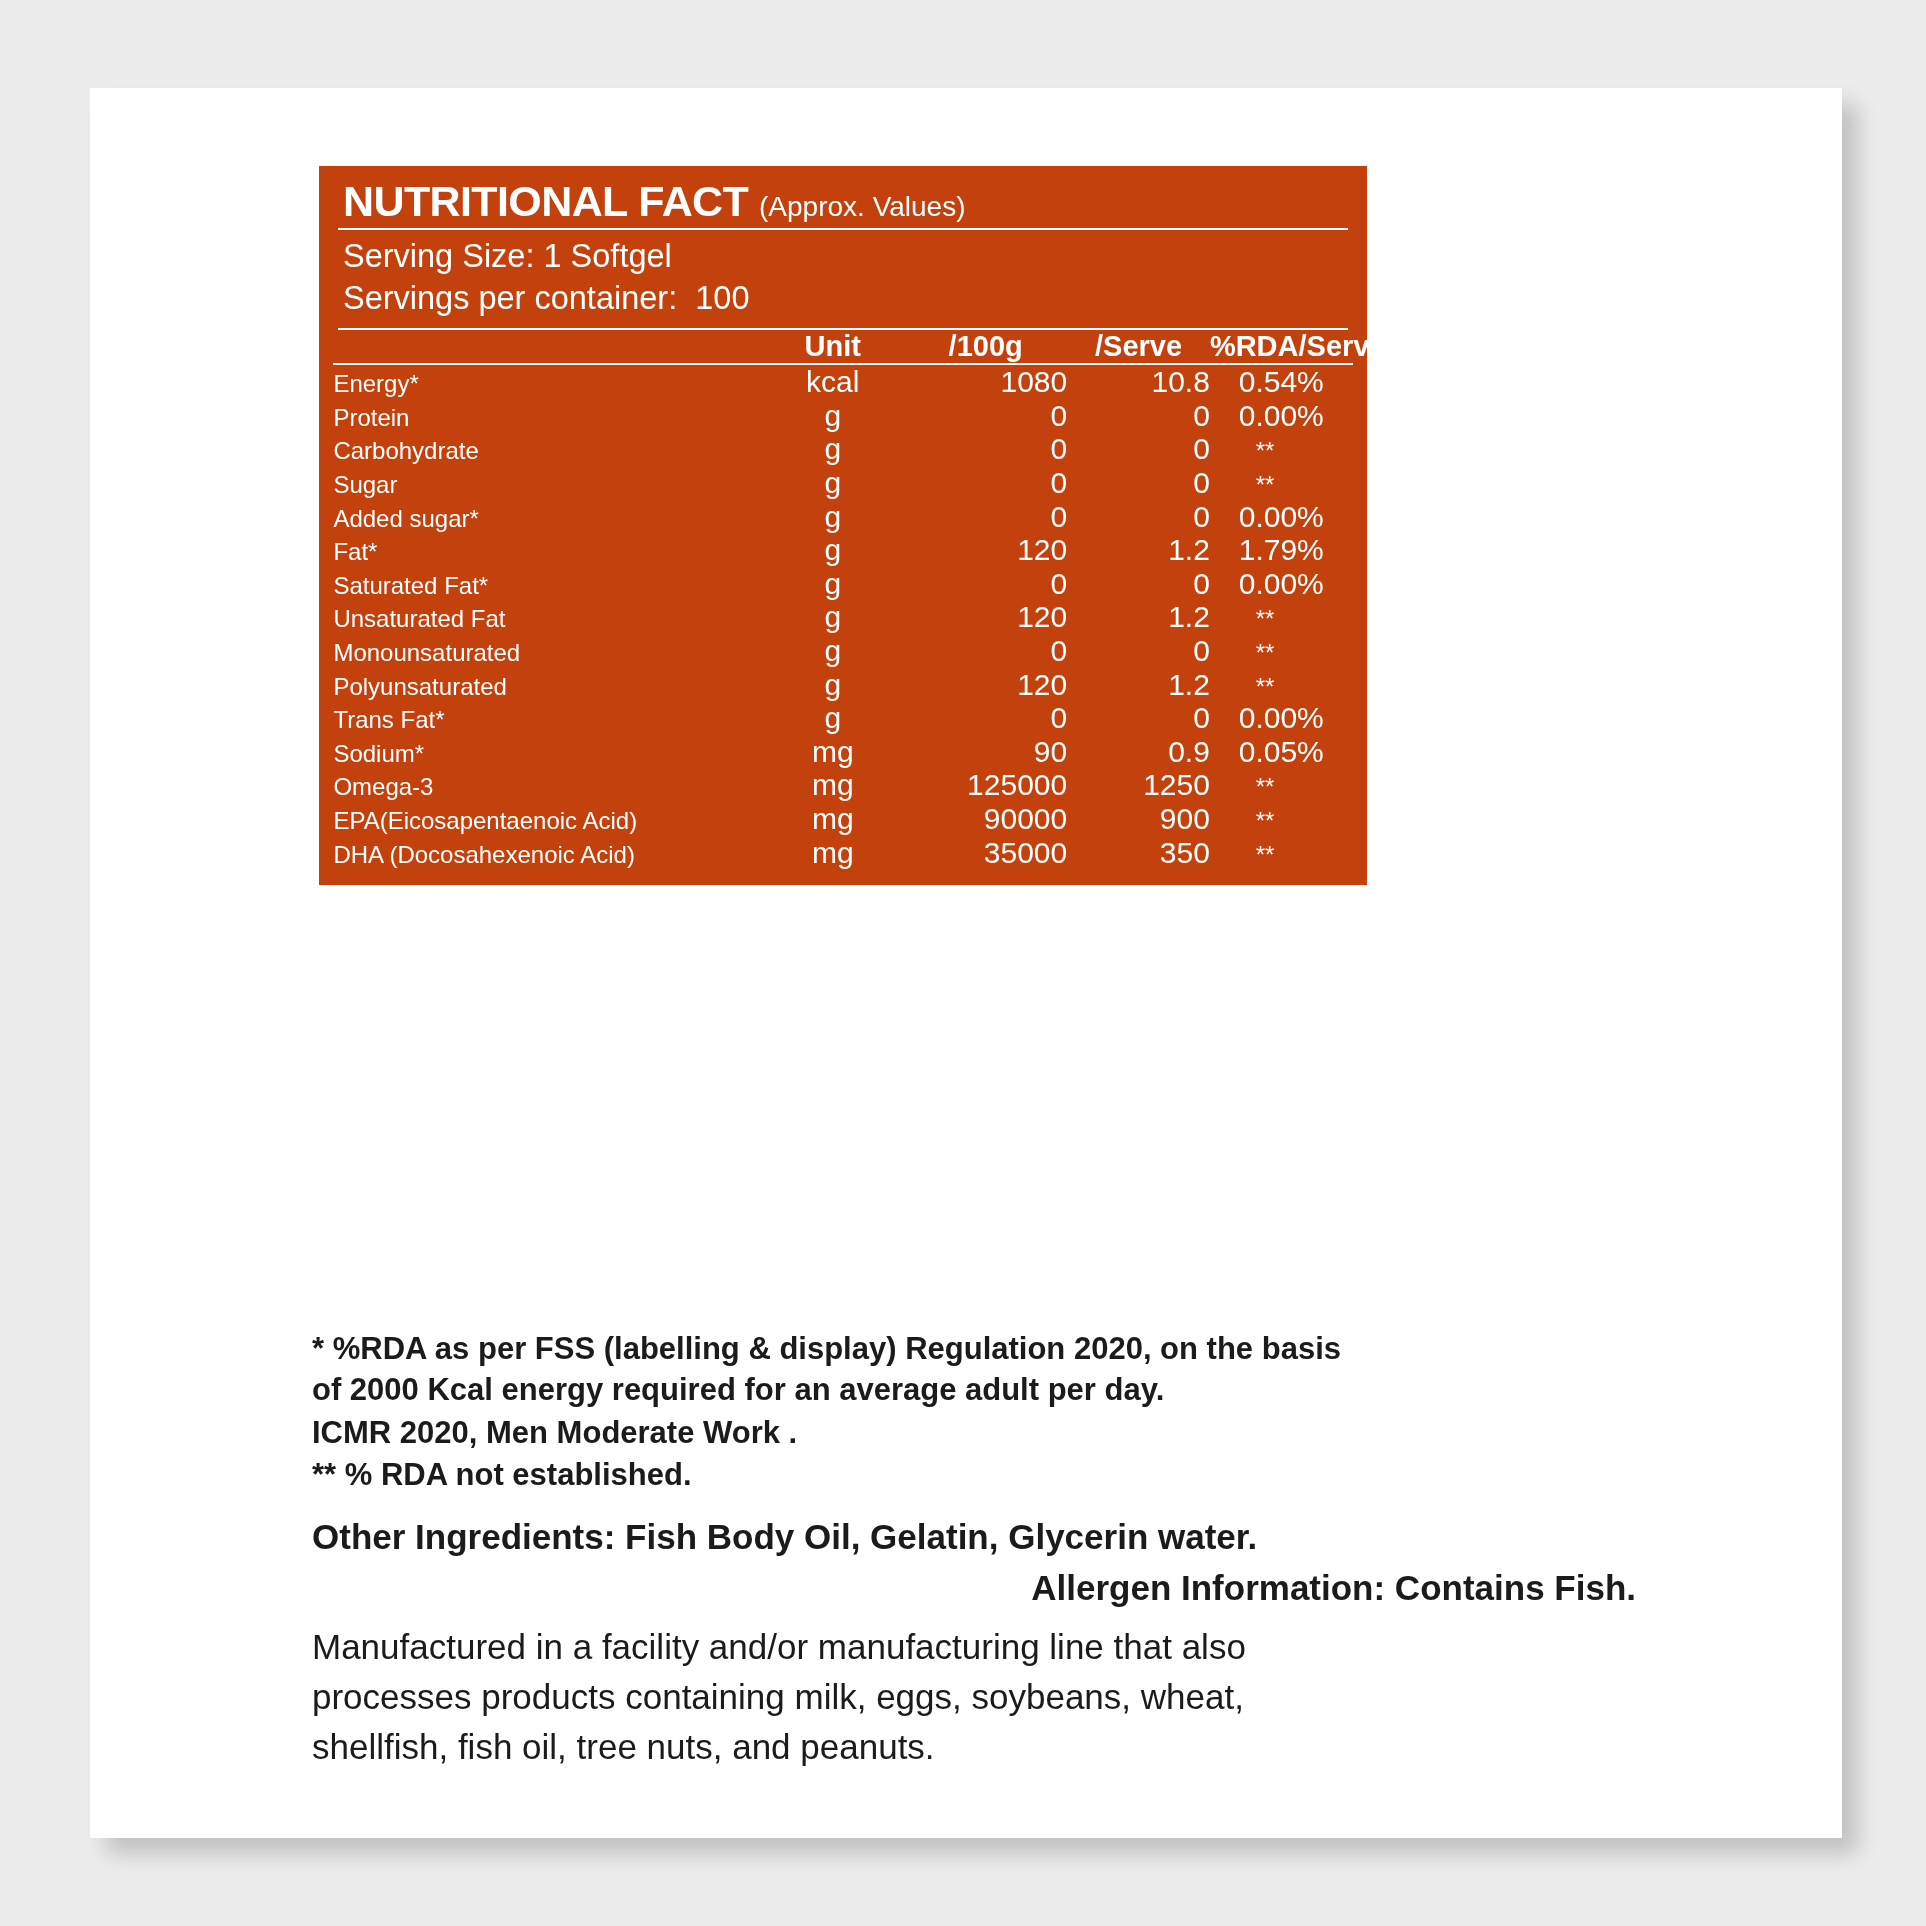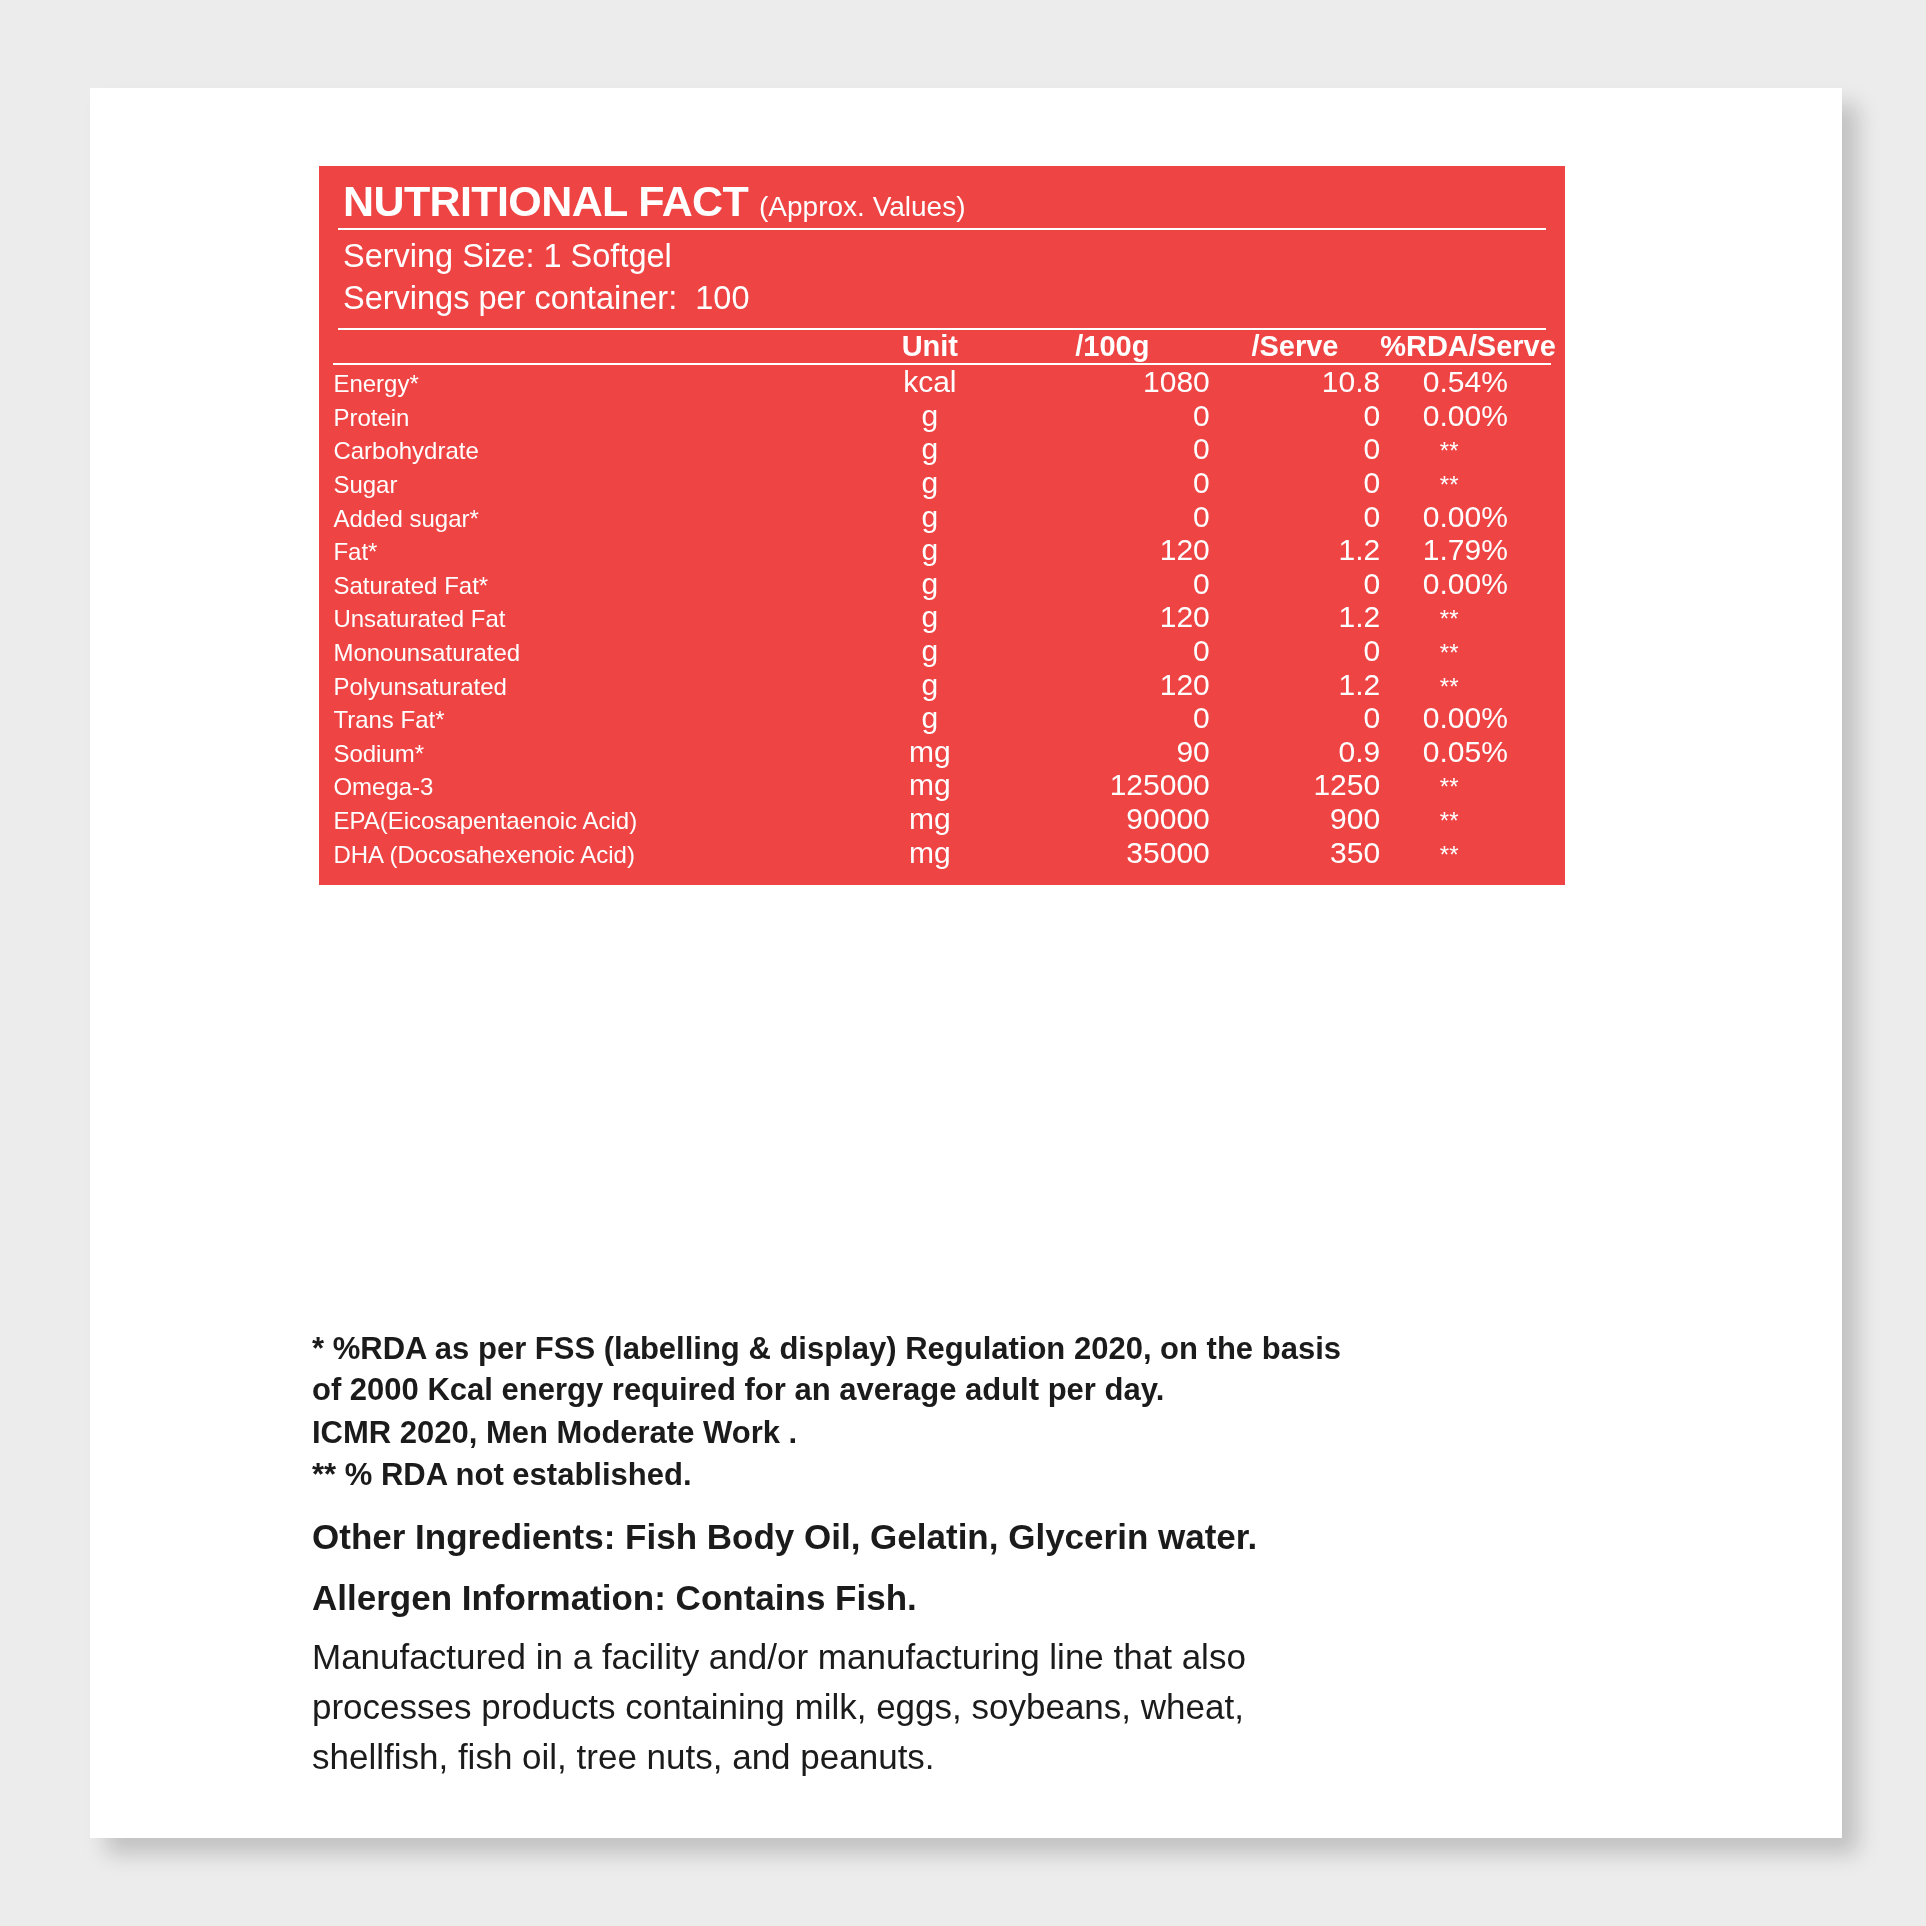--- a/index.html
+++ b/index.html
@@ -20,22 +20,22 @@
     width: 1752px;
     height: 1750px;
     background: #ffffff;
     box-shadow: 15.6px 15.6px 20.5px rgba(0,0,0,0.18);
   }
   
   .panel {
     position: absolute;
     left: 229px;
     top: 78px;
-    width: 1246px;
-    background: #ef4444;
+    width: 1048px;
+    background: #c2410c;
     color: #ffffff;
     padding: 13.2px 0 15.6px 0;
     box-sizing: border-box;
   }
   .panel-inner { padding: 0 14.4px; }
 
   .title-row {
     display: flex;
     align-items: baseline;
     padding: 0 0 3.6px 9.6px;
@@ -122,21 +122,22 @@
   .ingredients {
     font-size: 35px;
     font-weight: bold;
     line-height: 1.36;
     margin: 18px 0 0 0;
   }
   .allergen {
     font-size: 35px;
     font-weight: bold;
     line-height: 1.36;
-    margin: 13px 0 0 0;
+    margin: 3px 0 0 0;
+    text-align: right;
   }
   .manufactured {
     font-size: 35px;
     font-weight: normal;
     line-height: 1.42;
     margin: 10.8px 0 0 0;
   }
 </style>
 </head>
 <body>

